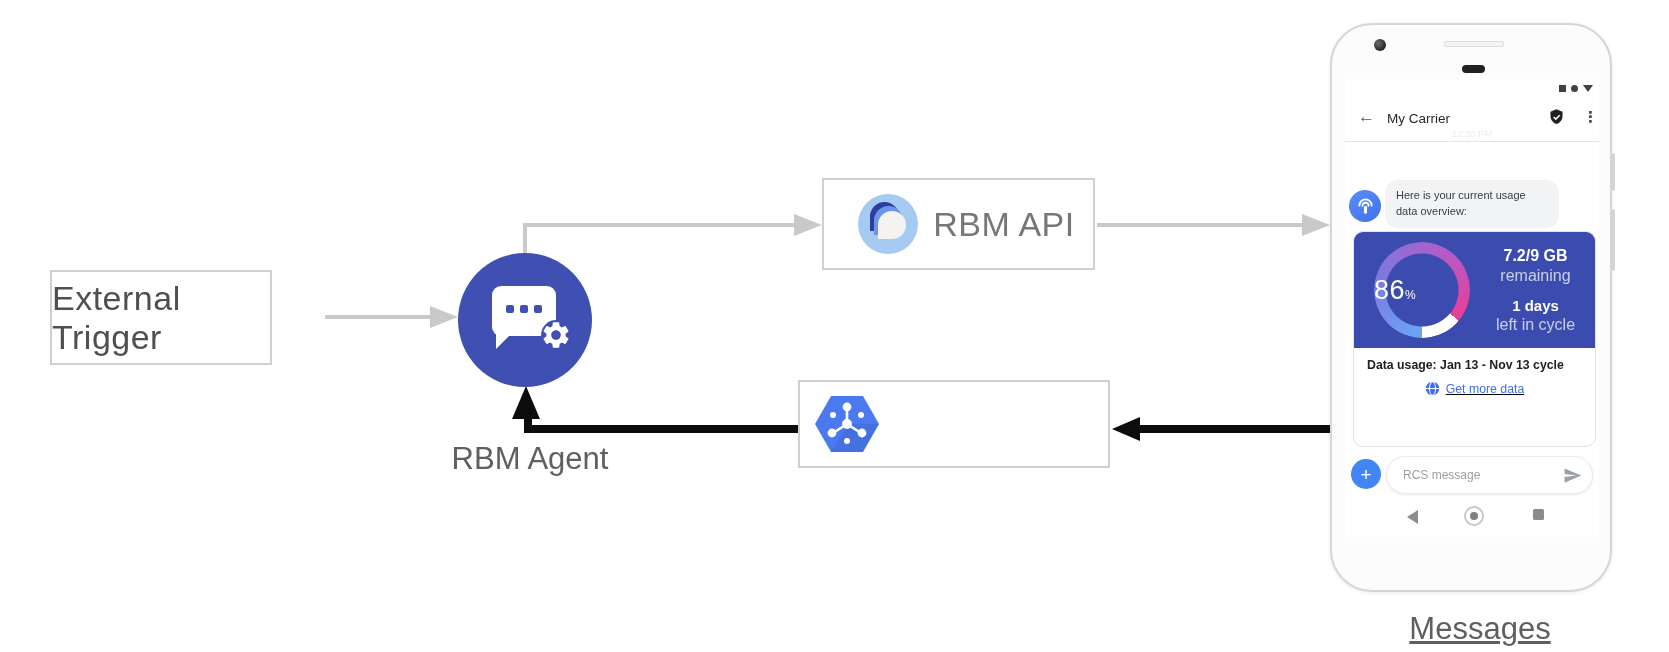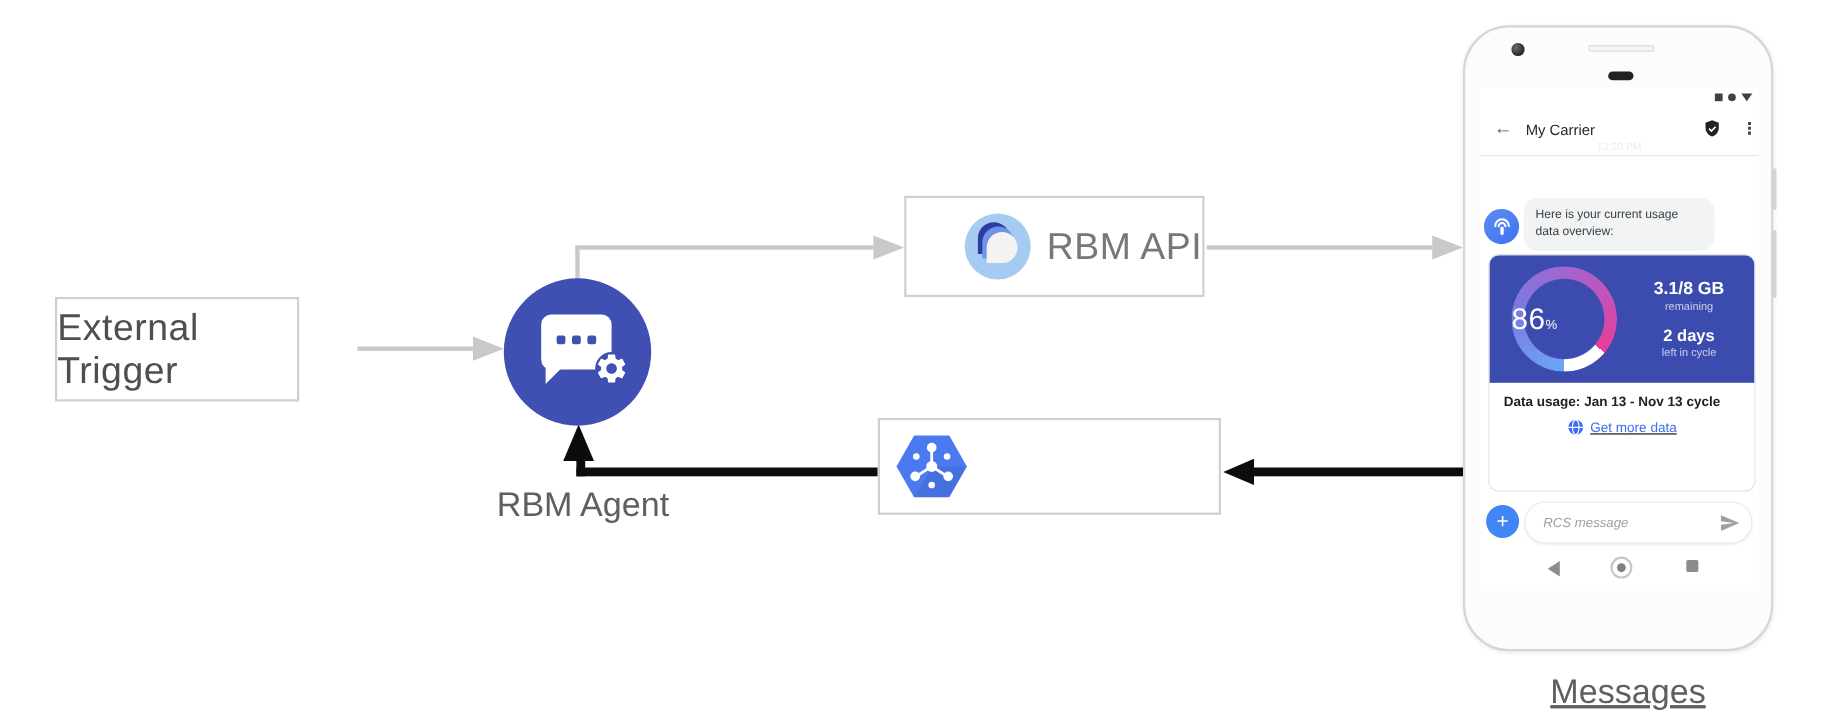--- a/index.html
+++ b/index.html
@@ -4,21 +4,21 @@
 <style>
   html,body{margin:0;padding:0;background:#fff;}
   .canvas{position:relative;width:1669px;height:652px;background:#fff;overflow:hidden;
           font-family:"Liberation Sans","DejaVu Sans",sans-serif;}
 
   
   .node-box{position:absolute;background:#fff;border:2px solid #cfcfcf;display:flex;
             align-items:center;justify-content:center;box-sizing:border-box;}
   #ext-box{left:50px;top:270px;width:222px;height:95px;}
   #ext-box .node-label{font-size:34px;color:#4e4f52;letter-spacing:.5px;}
-  #api-box{left:822px;top:178px;width:273px;height:92px;justify-content:flex-end;padding-left:16px;gap:15px;}
+  #api-box{left:822px;top:178px;width:273px;height:92px;justify-content:center;padding-left:16px;gap:15px;}
   #hook-box{left:798px;top:380px;width:312px;height:88px;justify-content:flex-start;padding-left:14px;gap:14px;}
   .big-gray-label{font-size:34px;color:#76777a;letter-spacing:.5px;}
   .float-label{position:absolute;font-size:31px;color:#5d5f62;text-align:center;}
   #agent-label{left:430px;top:441px;width:200px;}
   #messages-label{left:1380px;top:611px;width:200px;text-decoration:underline;}
 
   
   .gline{position:absolute;background:#c9c9c9;}
   .ghead-r{position:absolute;width:0;height:0;border-top:11px solid transparent;
            border-bottom:11px solid transparent;border-left:28px solid #c9c9c9;}
@@ -84,35 +84,35 @@
          background:conic-gradient(from 180deg,#6aa6f5 0deg,#7c79e0 105deg,#b25cc7 210deg,#ea3d97 310deg,#ffffff 310deg 360deg);
          -webkit-mask:radial-gradient(closest-side,transparent 0 36px,#000 37px 100%);
          mask:radial-gradient(closest-side,transparent 0 36px,#000 37px 100%);}
   .gauge-text{position:absolute;left:20px;top:10px;width:96px;height:96px;display:flex;
               align-items:center;justify-content:flex-start;color:#fff;}
   .gauge-text .pct{font-size:27px;font-weight:300;letter-spacing:.5px;}
   .gauge-text .unit{font-size:12px;margin-top:10px;}
   .hero-stats{position:absolute;left:128px;right:6px;top:0;bottom:0;display:flex;flex-direction:column;
               align-items:center;justify-content:center;color:#fff;text-align:center;}
   .hs-v1{font-size:16px;font-weight:bold;}
-  .hs-l{font-size:10px;color:rgba(255,255,255,.72);margin-top:2px;}
+  .hs-l{font-size:16px;color:rgba(255,255,255,.72);margin-top:2px;}
   .hs-v2{font-size:15px;font-weight:bold;margin-top:12px;}
   .card-info{padding:10px 13px 0 13px;}
   .ci-title{font-size:12.3px;font-weight:bold;color:#202124;}
   .ci-body{font-size:11.3px;color:#3f4245;line-height:1.5;margin-top:5px;}
   .ci-action{margin-top:9px;display:flex;align-items:center;justify-content:center;gap:6px;cursor:pointer;text-decoration:underline;}
   .ci-action span{font-size:12.3px;color:#3c6ef0;font-weight:500;}
 
   .plus-btn{position:absolute;left:6px;top:380px;width:30px;height:30px;border-radius:50%;background:#4285f4;
             color:#fff;font-size:19px;display:flex;align-items:center;justify-content:center;line-height:1;}
   .composer{position:absolute;left:41px;top:377px;width:207px;height:38px;border:1px solid #ebebeb;
             border-radius:19px;box-sizing:border-box;background:#fff;box-shadow:0 1px 3px rgba(0,0,0,.09);
             display:flex;align-items:center;padding:0 10px 0 14px;}
   .composer input{border:none;outline:none;flex:1;font-size:12px;color:#b91c1c;background:transparent;
-                  font-family:"Liberation Sans","DejaVu Sans",sans-serif;font-style:italic;}
+                  font-family:"Liberation Sans","DejaVu Sans",sans-serif;}
   .composer input::placeholder{color:#9aa0a6;}
 
   .navbar{position:absolute;left:0;right:0;top:424px;height:30px;}
   .nav-back{position:absolute;left:62px;top:7px;width:0;height:0;border-top:7px solid transparent;
             border-bottom:7px solid transparent;border-right:11px solid #8b8d90;}
   .nav-home{position:absolute;left:119px;top:3px;width:16px;height:16px;border-radius:50%;
             border:2px solid #c6c7c9;display:flex;align-items:center;justify-content:center;}
   .nav-home i{width:8px;height:8px;border-radius:50%;background:#7e8083;}
   .nav-square{position:absolute;left:188px;top:6px;width:11px;height:11px;background:#8a8c8f;border-radius:1.5px;}
 </style>
@@ -228,23 +228,23 @@
       </div>
 
       <div class="rich-card">
         <div class="card-hero">
           <div class="gauge"></div>
           <div class="gauge-text">
             <span class="pct">86</span>
             <span class="unit">%</span>
           </div>
           <div class="hero-stats">
-            <div class="hs-v1">3.1/8 GB</div>
+            <div class="hs-v1">7.2/9 GB</div>
             <div class="hs-l">remaining</div>
-            <div class="hs-v2">2 days</div>
+            <div class="hs-v2">1 days</div>
             <div class="hs-l">left in cycle</div>
           </div>
         </div>
         <div class="card-info">
           <div class="ci-title">Data usage: Jan 13 - Nov 13 cycle</div>
           <div class="ci-action">
             <svg width="15" height="15" viewBox="0 0 20 20">
               <circle cx="10" cy="10" r="9" fill="#3c6ef0"></circle>
               <ellipse cx="10" cy="10" rx="4" ry="9" fill="none" stroke="#ffffff" stroke-width="1.4"></ellipse>
               <line x1="1" y1="10" x2="19" y2="10" stroke="#ffffff" stroke-width="1.4"></line>

